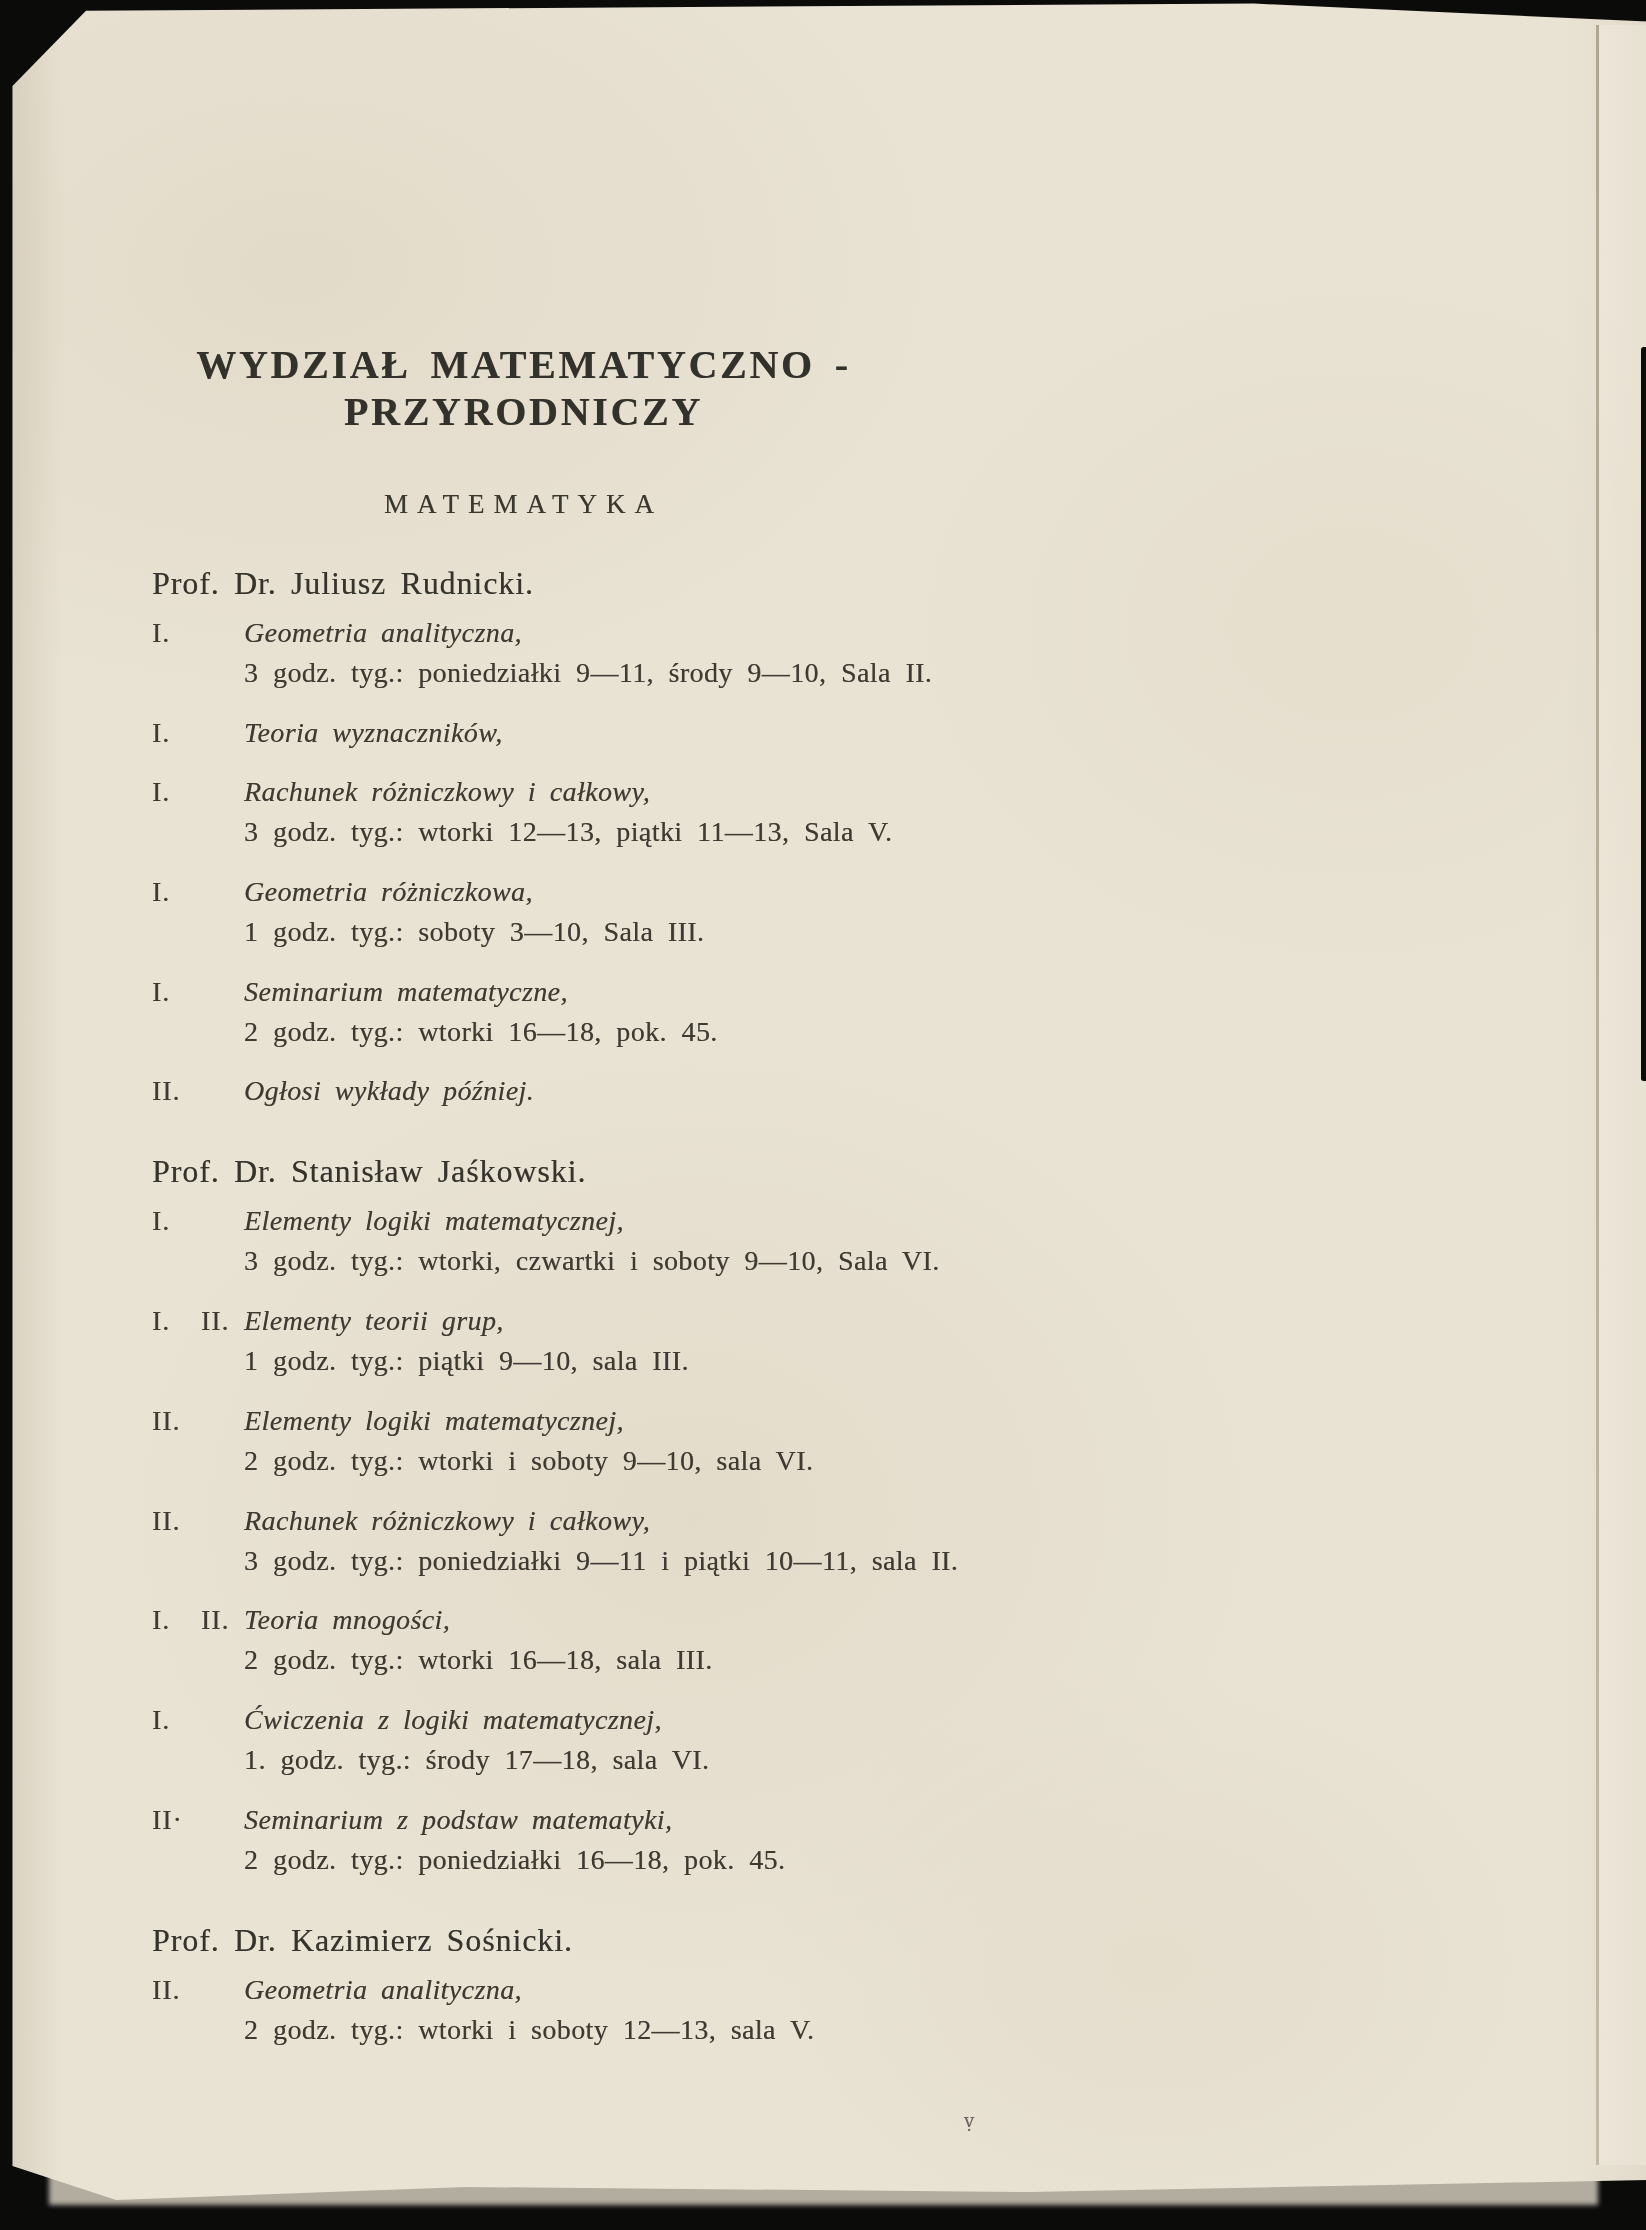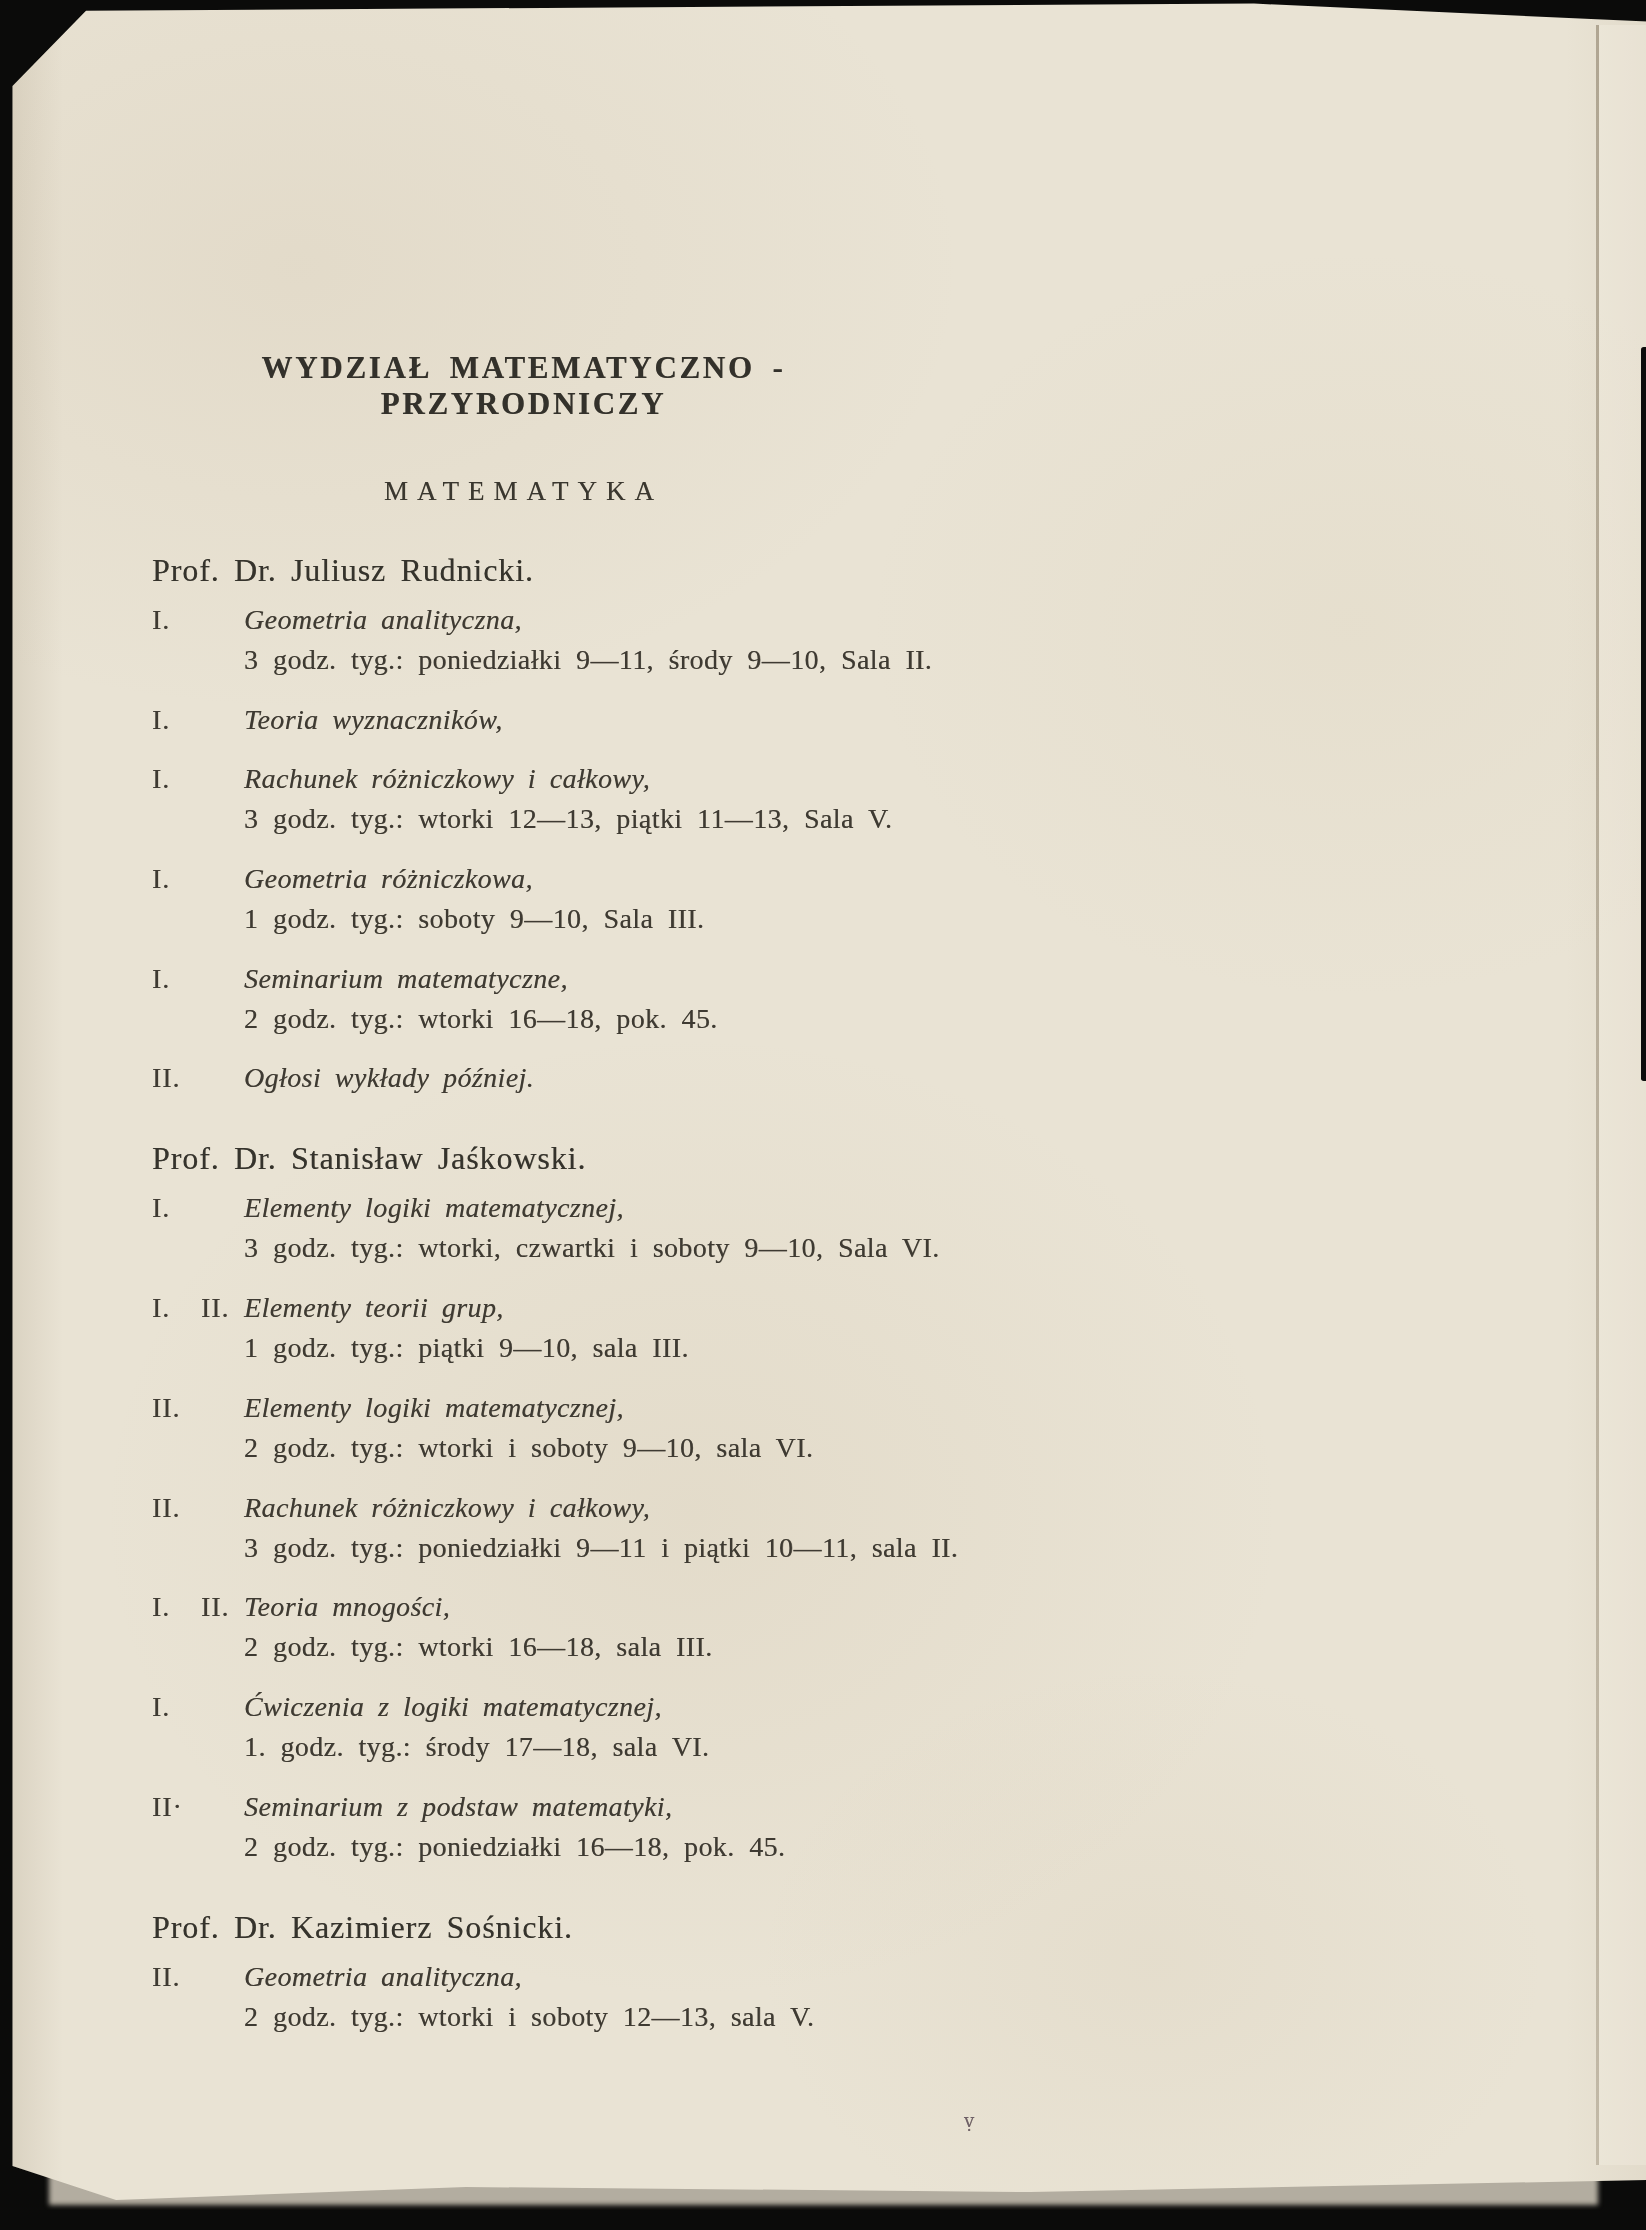--- a/index.html
+++ b/index.html
@@ -45,21 +45,21 @@
     position:absolute;right:0;top:347px;width:6.3px;height:734px;
     background:#0c0c0c;border-radius:2.7px 0 0 2.7px;
   }
   .content{
     position:absolute;left:152px;top:333px;width:931px;
     color:#3e3a32;
   }
   .ink{ text-shadow:0.3px 0.4px 0.6px rgba(62,56,44,0.55); }
   .title-block{width:743px;text-align:center;}
   .faculty-title{
-    margin:17px;font-size:31px;font-weight:bold;letter-spacing:2.7px;word-spacing:7.2px;
+    margin:8px;font-size:40px;font-weight:bold;letter-spacing:2.7px;word-spacing:7.2px;
     color:#33312b;
   }
   .section-title{
     margin:54px 0 0 0;font-size:27px;font-weight:normal;letter-spacing:9px;
     color:#3a372f;
   }
   .prof-name{
     font-size:32px;font-weight:normal;letter-spacing:0.9px;word-spacing:5.4px;
     color:#35332c;margin:40px 0 9px 0;line-height:41px;
   }
@@ -118,21 +118,21 @@
               <span class="cdetails ink">3 godz. tyg.: wtorki 12—13, piątki 11—13, Sala V.</span>
             </div>
           </div>
           <div class="course">
             <div class="crow">
               <span class="num ink">I.</span>
               <span class="num ink"></span>
               <span class="ctitle ink">Geometria różniczkowa,</span>
             </div>
             <div class="crow">
-              <span class="cdetails ink">1 godz. tyg.: soboty 9—10, Sala III.</span>
+              <span class="cdetails ink">1 godz. tyg.: soboty 3—10, Sala III.</span>
             </div>
           </div>
           <div class="course">
             <div class="crow">
               <span class="num ink">I.</span>
               <span class="num ink"></span>
               <span class="ctitle ink">Seminarium matematyczne,</span>
             </div>
             <div class="crow">
               <span class="cdetails ink">2 godz. tyg.: wtorki 16—18, pok. 45.</span>

